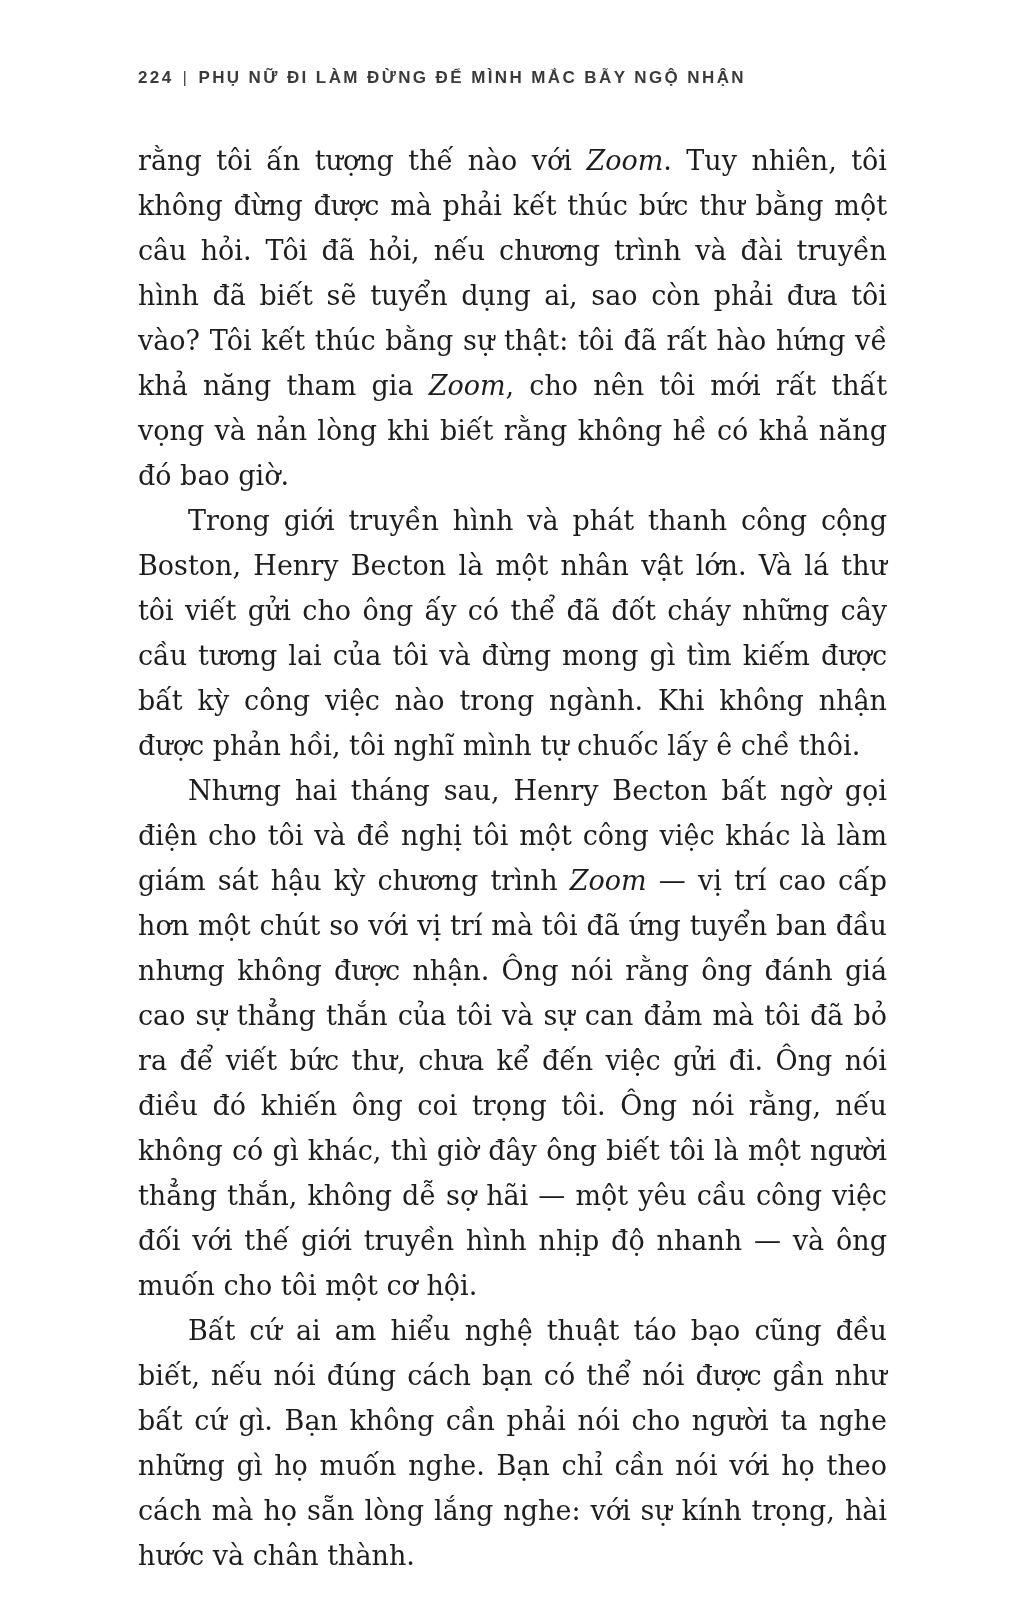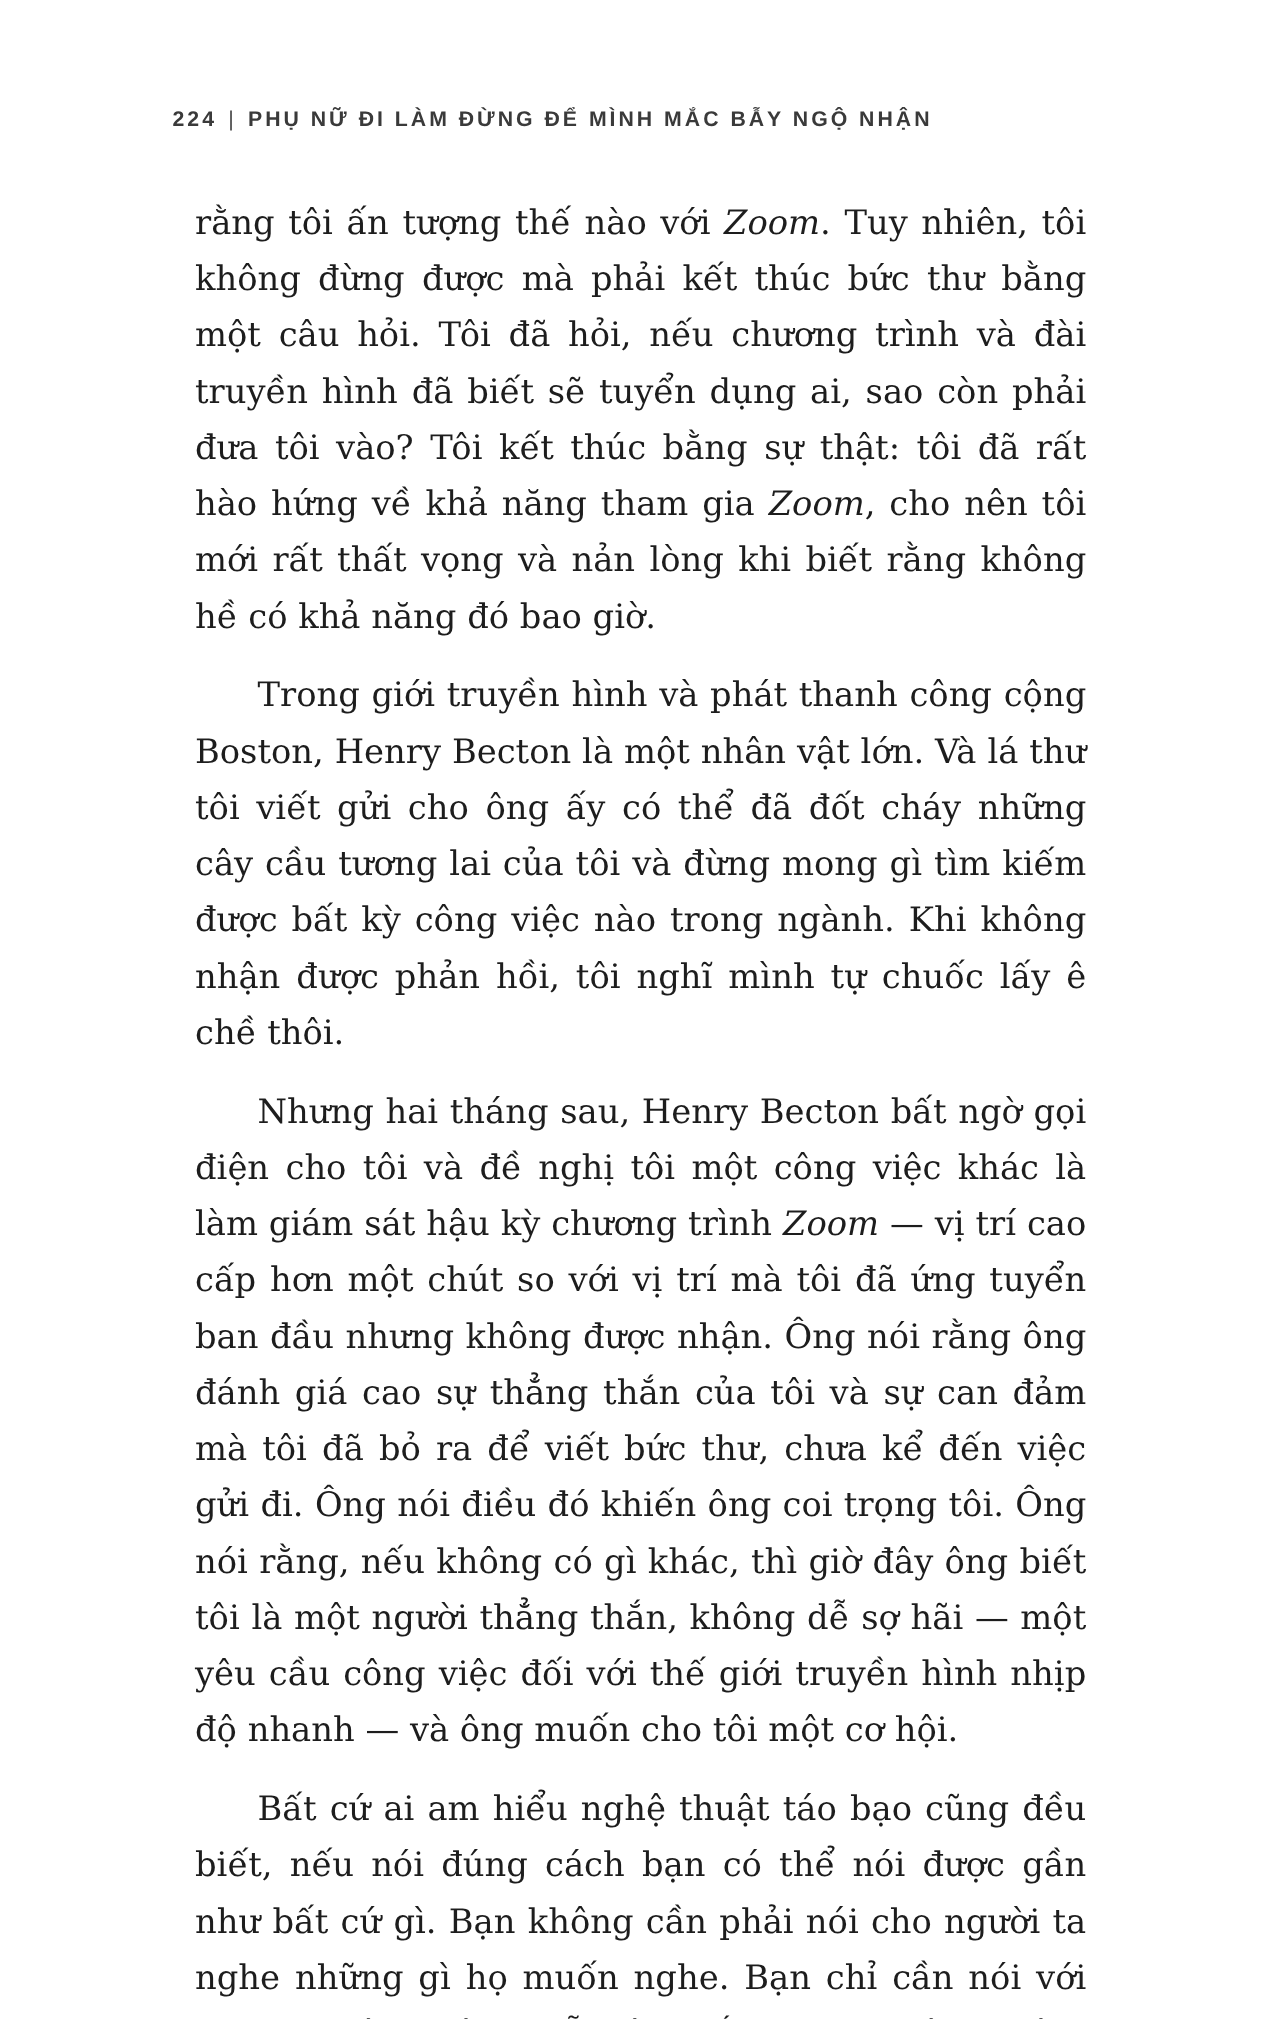--- a/index.html
+++ b/index.html
@@ -6,21 +6,21 @@
     html, body { width: 1024px; }
     body {
       height: 1615px;
       background: #ffffff;
       font-family: "DejaVu Serif", serif;
       overflow: hidden;
     }
     .page {
       width: 1024px;
       height: 1615px;
-      padding: 86px 137px 0 138px;
+      padding: 68px 137px 0 138px;
     }
     .page-header {
       font-family: "Liberation Sans", sans-serif;
       font-size: 17px;
       font-weight: 600;
       letter-spacing: 2.4px;
       color: #3a3a3a;
       white-space: nowrap;
     }
     .page-header .sep {
@@ -28,21 +28,21 @@
       font-weight: 400;
       color: #4a4a4a;
     }
     .text-body {
       margin-top: 50px;
       font-size: 27px;
       line-height: 45px;
       color: #1d1d1d;
       text-align: justify;
     }
-    .para { margin: 18px; }
+    .para { margin: 0; }
     .para.indent { text-indent: 50px; }
     .italic { font-style: italic; }
   </style>
 </head>
 <body>
 
 <div class="page">
   <header class="page-header">
     <span>224</span><span class="sep">|</span><span>PHỤ NỮ ĐI LÀM ĐỪNG ĐỂ MÌNH MẮC BẪY NGỘ NHẬN</span>
   </header>

